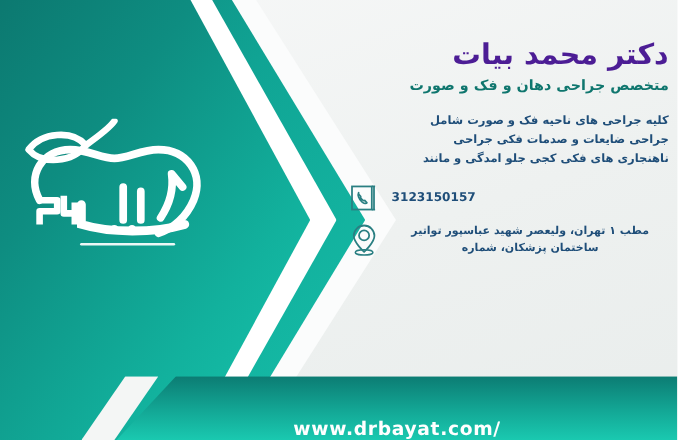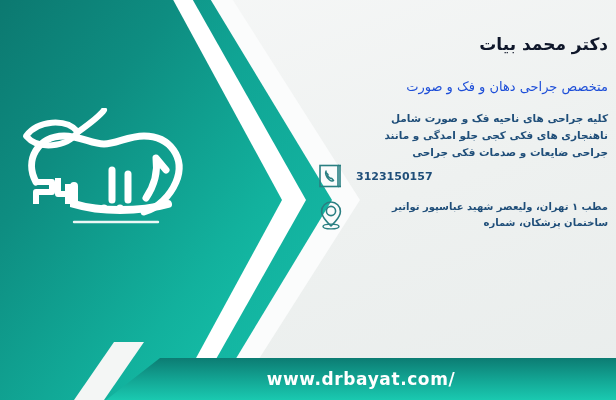--- a/index.html
+++ b/index.html
@@ -69,25 +69,25 @@
     clip-path: polygon(0% 0%, 66% 0%, 100% 50%, 66% 100%, 0% 100%);
     filter: drop-shadow(2px 2px 6px rgba(0,0,0,0.22));
   }
 
   
   .url-bar {
     position: absolute;
     left: 106px;
     right: 0;
     bottom: 0;
-    height: 42px;
+    height: 58px;
     background: linear-gradient(180deg, #0c7c73 0%, #13a896 55%, #1ac9b0 100%);
     clip-path: polygon(54px 0%, 100% 0%, 100% 100%, 0% 100%);
     display: flex;
-    align-items: center;
+    align-items: flex-end;
     justify-content: center;
     direction: ltr;
   }
   .url-bar .url-text {
     color: #ffffff;
     font-size: 17px;
     font-weight: bold;
     letter-spacing: 0.6px;
   }
   
@@ -124,40 +124,41 @@
   
   .content {
     position: absolute;
     right: 8px;
     top: 34px;
     width: 296px;
     text-align: right;
     direction: rtl;
   }
   .doctor-name {
-    color: #0f172a;
-    font-size: 17px;
+    color: #4c1d95;
+    font-size: 26px;
     font-weight: bold;
     line-height: 1.25;
-    margin-bottom: 24px;
+    margin-bottom: 4px;
     padding-left: 8px;
   }
   .specialty {
-    color: #1d4ed8;
+    color: #0f766e;
     font-size: 13px;
-    font-weight: normal;
+    font-weight: bold;
     margin-bottom: 16px;
     padding-left: 8px;
   }
   .description {
     color: #1f4e79;
     font-size: 10.5px;
     font-weight: bold;
     line-height: 1.62;
     padding-left: 8px;
+    margin-bottom: 12px;
   }
   .description div { white-space: nowrap; }
 
   
   .contact-row {
     display: flex;
     align-items: center;
     justify-content: flex-end;
     gap: 10px;
     margin-bottom: 8px;
@@ -175,21 +176,21 @@
     flex: 0 0 auto;
     width: 30px;
     height: 30px;
     display: flex;
     align-items: center;
     justify-content: center;
     color: #2a7f82;
   }
   .contact-icon svg { display: block; }
   .phones { line-height: 1.55; }
-  .address { font-size: 10px; line-height: 1.55; }
+  .address { font-size: 10px; line-height: 1.55; text-align: center; }
 </style>
 </head>
 <body>
 
 <div id="card">
 
   <div class="bg-light"></div>
   <div class="chevron-white"></div>
   <div class="chevron-mid"></div>
   <div class="chevron-stripe"></div>
@@ -218,22 +219,22 @@
     </svg>
   </div>
 
   <div class="content">
 
     <div class="doctor-name">دکتر محمد بیات</div>
     <div class="specialty">متخصص جراحی دهان و فک و صورت</div>
 
     <div class="description">
       <div>کلیه جراحی های ناحیه فک و صورت شامل</div>
+      <div>جراحی ضایعات و صدمات فکی جراحی</div>
       <div>ناهنجاری های فکی کجی جلو امدگی و مانند</div>
-      <div>جراحی ضایعات و صدمات فکی جراحی</div>
     </div>
 
 
     <div class="contact-row">
       <div class="contact-text phones">
         <div>3123150157</div>
       </div>
       <div class="contact-icon">
         <svg width="26" height="26" viewBox="0 0 26 26" aria-hidden="true">
           <rect x="2" y="2.5" width="18" height="21" fill="none" stroke="#2a7f82" stroke-width="1.6"></rect>

